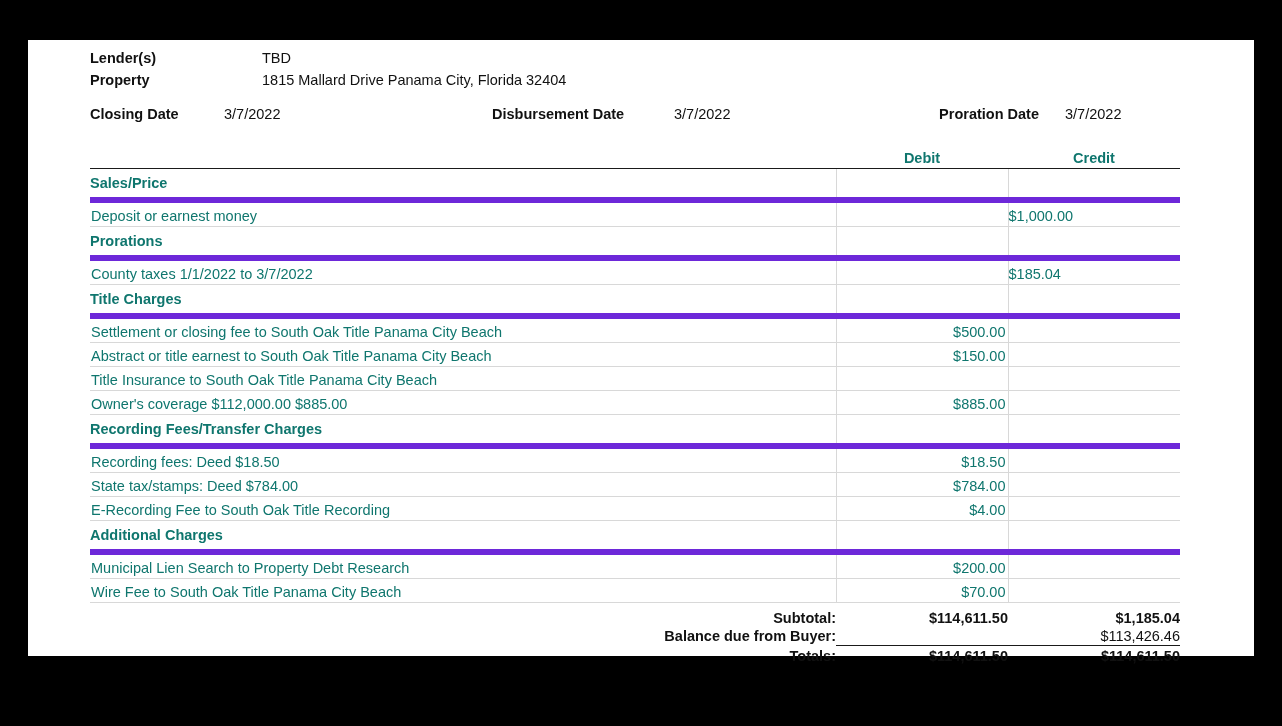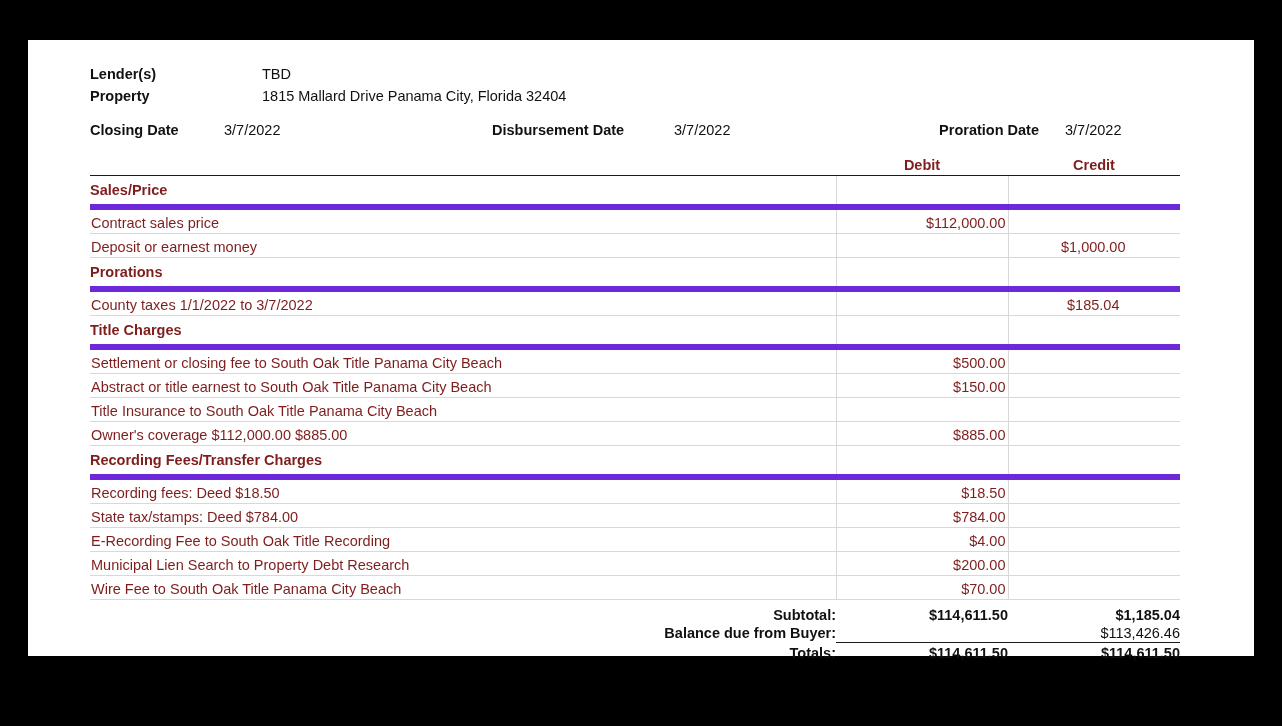--- a/index.html
+++ b/index.html
@@ -23,21 +23,21 @@
     position: absolute;
     left: 28px;
     top: 40px;
     width: 1226px;
     height: 616px;
     background: #ffffff;
   }
   .doc {
     position: absolute;
     left: 62px;
-    top: 24px;
+    top: 8px;
     width: 1120px;
   }
 
   
   .hdr-row {
     display: flex;
     align-items: baseline;
     font-size: 14.5px;
     color: #111111;
     line-height: 21px;
@@ -61,25 +61,25 @@
   }
   .h3-a-label { font-weight: bold; width: 134px; flex: 0 0 134px; }
   .h3-a-val   { width: 268px; flex: 0 0 268px; }
   .h3-b-label { font-weight: bold; width: 182px; flex: 0 0 182px; }
   .h3-b-val   { width: 249px; flex: 0 0 249px; }
   .h3-c-label { font-weight: bold; width: 116px; flex: 0 0 116px; text-align: right; }
   .h3-c-val   { padding-left: 26px; }
 
   
   .tbl {
-    margin-top: 12px;
+    margin-top: 21px;
     width: 1090px;
     border-collapse: collapse;
     font-size: 14.5px;
-    color: #7f1d1d;
+    color: #0f766e;
   }
   .tbl td, .tbl th {
     padding: 0;
     vertical-align: bottom;
   }
   .col-desc { width: 746px; }
   .col-debit { width: 172px; }
   .col-credit { width: 172px; }
 
   .colhead td {
@@ -106,21 +106,21 @@
     border-bottom: 1px solid #d8d8d8;
     height: 19px;
   }
   tr.item td.desc { padding-left: 1px; }
   td.amt {
     text-align: right;
     padding-right: 2px;
     white-space: nowrap;
   }
   td.amt-credit {
-    text-align: center;
+    text-align: left;
     padding-right: 2px;
     white-space: nowrap;
   }
   .cell-debit { border-left: 1px solid #d8d8d8; }
   .cell-credit { border-left: 1px solid #d8d8d8; }
 
   
   .totals {
     margin-top: 6px;
     width: 1090px;
@@ -189,25 +189,20 @@
             <td></td>
             <td class="ch">Debit</td>
             <td class="ch">Credit</td>
           </tr>
         <tr class="section">
               <td class="desc">Sales/Price</td>
               <td class="amt cell-debit"></td>
               <td class="amt-credit cell-credit"></td>
             </tr>
             <tr class="item">
-              <td class="desc">Contract sales price</td>
-              <td class="amt cell-debit">$112,000.00</td>
-              <td class="amt-credit cell-credit"></td>
-            </tr>
-            <tr class="item">
               <td class="desc">Deposit or earnest money</td>
               <td class="amt cell-debit"></td>
               <td class="amt-credit cell-credit">$1,000.00</td>
             </tr>
             <tr class="section">
               <td class="desc">Prorations</td>
               <td class="amt cell-debit"></td>
               <td class="amt-credit cell-credit"></td>
             </tr>
             <tr class="item">
@@ -251,20 +246,25 @@
               <td class="amt-credit cell-credit"></td>
             </tr>
             <tr class="item">
               <td class="desc">State tax/stamps: Deed $784.00</td>
               <td class="amt cell-debit">$784.00</td>
               <td class="amt-credit cell-credit"></td>
             </tr>
             <tr class="item">
               <td class="desc">E-Recording Fee to South Oak Title Recording</td>
               <td class="amt cell-debit">$4.00</td>
+              <td class="amt-credit cell-credit"></td>
+            </tr>
+            <tr class="section">
+              <td class="desc">Additional Charges</td>
+              <td class="amt cell-debit"></td>
               <td class="amt-credit cell-credit"></td>
             </tr>
             <tr class="item">
               <td class="desc">Municipal Lien Search to Property Debt Research</td>
               <td class="amt cell-debit">$200.00</td>
               <td class="amt-credit cell-credit"></td>
             </tr>
             <tr class="item">
               <td class="desc">Wire Fee to South Oak Title Panama City Beach</td>
               <td class="amt cell-debit">$70.00</td>

